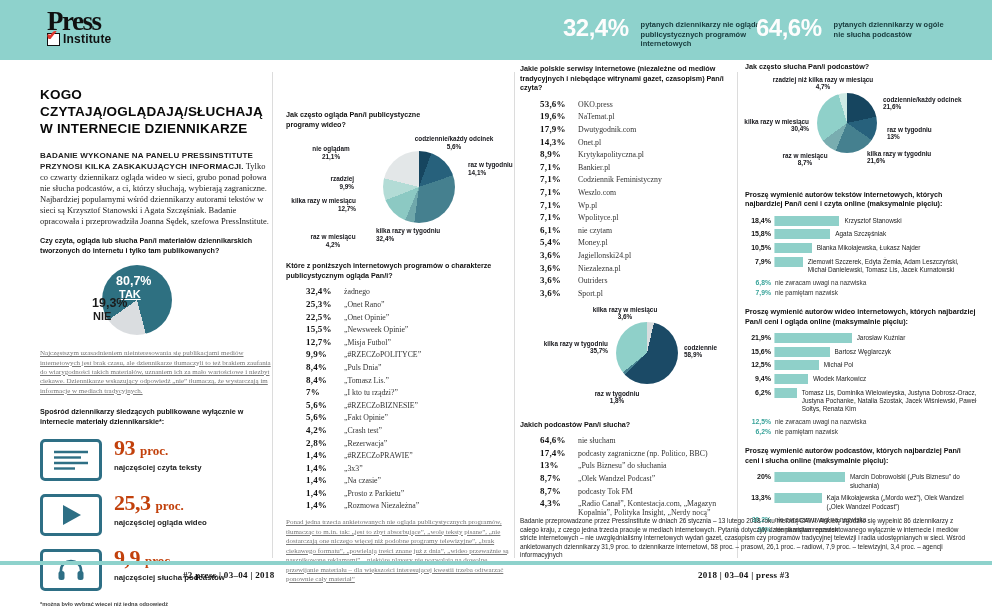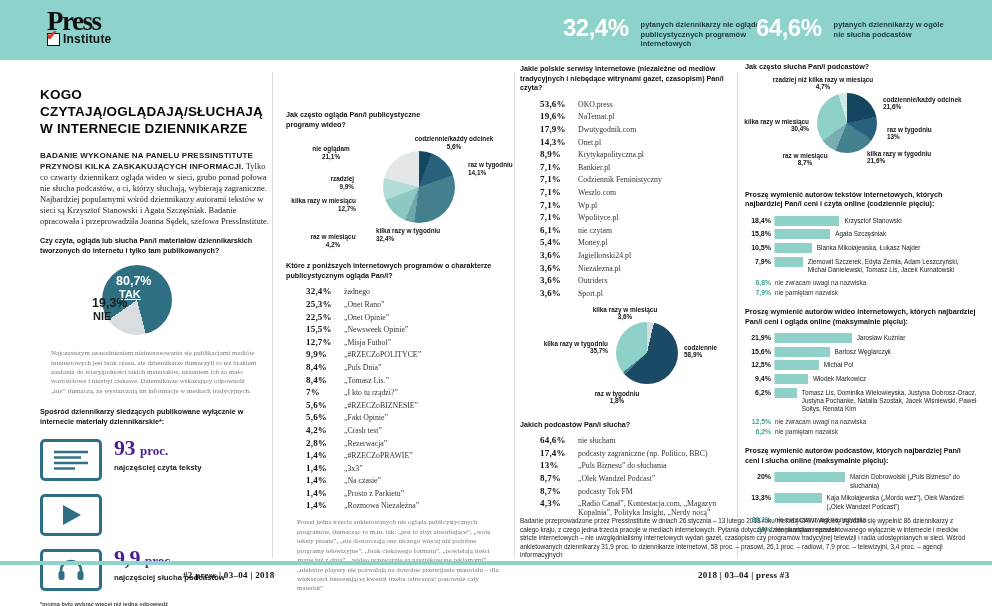--- a/index.html
+++ b/index.html
@@ -24,21 +24,21 @@
   #col1{left:40px;top:86px;width:232px;}
   #col2{left:286px;top:110px;width:224px;}
   #col3{left:520px;top:64px;width:214px;}
   #col4{left:745px;top:62px;width:232px;}
   .vsep{position:absolute;top:72px;height:486px;width:1px;background:#dcdcdc;}
 
   h1{font:bold 13.5px/17px "Liberation Sans",sans-serif;color:#090909;margin:0;letter-spacing:0.2px;}
   .lead{margin-top:13px;font:8.5px/11px "Liberation Serif",serif;color:#222;}
   .lead b{font-family:"Liberation Sans",sans-serif;font-size:8px;letter-spacing:0.2px;}
   .q{font:bold 7.2px/9.6px "Liberation Sans",sans-serif;color:#111;margin:0;}
-  .blurb{font:7px/9.4px "Liberation Serif",serif;color:#777;margin:11px;}
+  .blurb{font:7px/9.4px "Liberation Serif",serif;color:#777;margin:0;text-decoration:underline;}
 
   
   .pieblock{position:relative;}
   .pie{position:absolute;border-radius:50%;}
   .plabel{position:absolute;font:bold 6.4px/7.8px "Liberation Sans",sans-serif;color:#15151a;white-space:nowrap;}
   .plabel .pv{display:block;}
   .ta-c{text-align:center;} .ta-r{text-align:right;} .ta-l{text-align:left;}
 
   
   #takblock{height:80px;margin-top:8px;}
@@ -77,21 +77,21 @@
   .brow .bname{font:6.4px/8.2px "Liberation Sans",sans-serif;color:#222;margin-left:5px;padding-top:1px;}
   .bnotes{margin-top:5px;}
   .bnote{display:flex;align-items:baseline;margin-bottom:2px;}
   .bnote b{font:bold 6.8px/8px "Liberation Sans",sans-serif;color:#3aa49b;width:26px;text-align:right;margin-right:4px;flex:none;}
   .bnote span{font:6.4px/8px "Liberation Sans",sans-serif;color:#333;}
 
   
   .statrow{display:flex;align-items:flex-start;margin-top:13px;}
   .sicon{width:56px;height:36px;border:3px solid #2e6f85;border-radius:5px;flex:none;display:flex;align-items:center;justify-content:center;background:#fff;}
   .sright{margin-left:12px;margin-top:-2px;}
-  .snum{font:bold 22px/22px "Liberation Serif",serif;color:#4c1d95;letter-spacing:-0.5px;}
+  .snum{font:bold 22px/22px "Liberation Serif",serif;color:#c2410c;letter-spacing:-0.5px;}
   .snum small{font-size:13px;letter-spacing:0;}
   .scap{font:bold 7.8px/9px "Liberation Sans",sans-serif;color:#222;margin-top:1px;}
   .sfoot{font:bold 5.6px/7px "Liberation Sans",sans-serif;color:#444;margin-top:10px;}
 
   
   #survey-note{position:absolute;left:520px;top:517px;width:452px;font:6.4px/8.6px "Liberation Sans",sans-serif;color:#222;}
   #frule{position:absolute;left:0;top:561px;width:992px;height:4px;background:#8ed2cc;}
   .footer{position:absolute;top:570px;font:bold 9px/10px "Liberation Serif",serif;color:#101010;letter-spacing:0.3px;}
   #footer-l{left:183px;} #footer-r{left:698px;}
 </style>
@@ -156,20 +156,24 @@
         <div class="scap">najczęściej czyta teksty</div>
       </span>
     </div>
 
     <div class="statrow">
       <span class="sicon">
         <svg width="24" height="22" viewBox="0 0 24 22">
             <polygon points="4,1 22,11 4,21" fill="#2e6f85"></polygon>
           </svg>
       </span>
+      <span class="sright">
+        <span class="snum"><span>25,3</span> <small>proc.</small></span>
+        <div class="scap">najczęściej ogląda wideo</div>
+      </span>
     </div>
 
     <div class="statrow">
       <span class="sicon">
         <svg width="28" height="22" viewBox="0 0 28 22">
             <path d="M4 16 V11 a10 9 0 0 1 20 0 V16" fill="none" stroke="#2e6f85" stroke-width="2.6"></path>
             <rect x="1.5" y="12" width="6" height="9" rx="2.5" fill="#2e6f85"></rect>
             <rect x="20.5" y="12" width="6" height="9" rx="2.5" fill="#2e6f85"></rect>
           </svg>
       </span>
@@ -386,21 +390,21 @@
       <div class="pie" id="lispie" style="background: conic-gradient(rgb(22, 69, 95) 0%, rgb(22, 69, 95) 21.6%, rgb(39, 97, 124) 21.6%, rgb(39, 97, 124) 34.6%, rgb(69, 128, 143) 34.6%, rgb(69, 128, 143) 56.2%, rgb(121, 173, 176) 56.2%, rgb(121, 173, 176) 64.9%, rgb(143, 208, 201) 64.9%, rgb(143, 208, 201) 95.3%, rgb(205, 234, 229) 95.3%, rgb(205, 234, 229) 100%);"></div>
       <div class="plabel ta-c" style="left:18px;top:0px;width:120px"><span>rzadziej niż kilka razy w miesiącu</span><span class="pv">4,7%</span></div>
       <div class="plabel ta-l" style="left:138px;top:20px"><span>codziennie/każdy odcinek</span><span class="pv">21,6%</span></div>
       <div class="plabel ta-l" style="left:142px;top:50px"><span>raz w tygodniu</span><span class="pv">13%</span></div>
       <div class="plabel ta-l" style="left:122px;top:74px"><span>kilka razy w tygodniu</span><span class="pv">21,6%</span></div>
       <div class="plabel ta-c" style="left:28px;top:76px;width:64px"><span>raz w miesiącu</span><span class="pv">8,7%</span></div>
       <div class="plabel ta-r" style="left:-14px;top:42px;width:78px"><span>kilka razy w miesiącu</span><span class="pv">30,4%</span></div>
     </div>
 
     <div class="bchart">
-      <p class="q">Proszę wymienić autorów tekstów internetowych, których najbardziej Pan/i ceni i czyta online (codziennie pięciu):</p>
+      <p class="q">Proszę wymienić autorów tekstów internetowych, których najbardziej Pan/i ceni i czyta online (maksymalnie pięciu):</p>
       <div>
           <div class="brow">
             <span class="bpct">18,4%</span>
             <span class="bar" style="width: 64.4px;"></span>
             <span class="bname">Krzysztof Stanowski</span>
           </div>
           <div class="brow">
             <span class="bpct">15,8%</span>
             <span class="bar" style="width: 55.3px;"></span>
             <span class="bname">Agata Szczęśniak</span>

